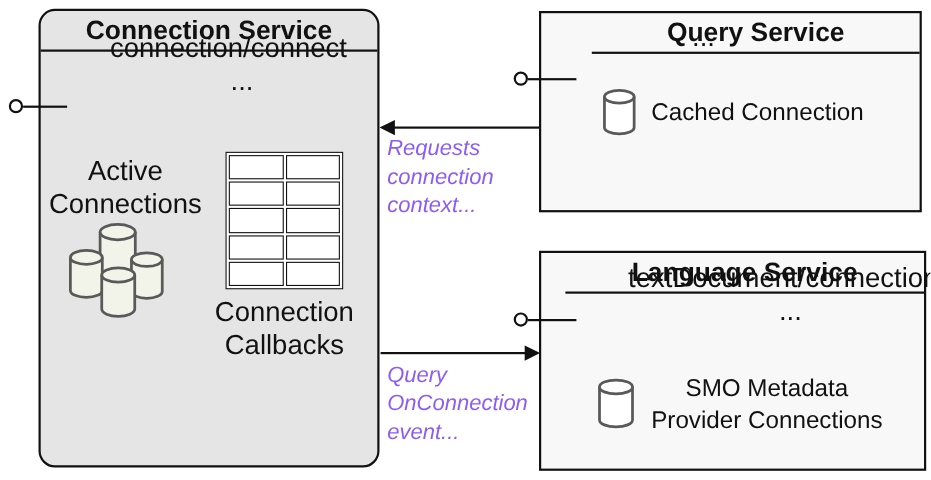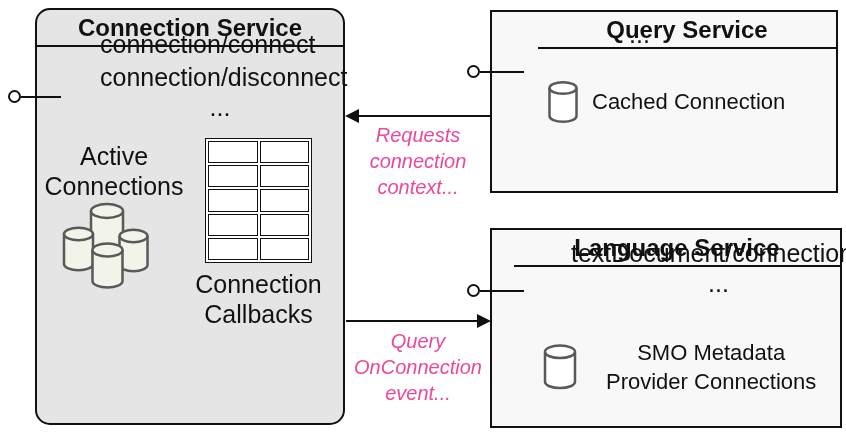--- a/index.html
+++ b/index.html
@@ -39,43 +39,42 @@
     position:absolute; width:0; height:0;
     border-top:7px solid transparent; border-bottom:7px solid transparent;
     border-right:14px solid #111111;
   }
   .arrow-head-right {
     position:absolute; width:0; height:0;
     border-top:7px solid transparent; border-bottom:7px solid transparent;
     border-left:14px solid #111111;
   }
   .arrow-label {
-    position:absolute; text-align:center; font-style:italic;
-    font-size:20px; line-height:26px; color:#ec4899;
+    position:absolute; font-style:italic;
+    font-size:20px; line-height:26px; color:#8b5cf6;
   }
 
   
   .grid-table {
     position:absolute; display:grid;
     grid-template-columns:1fr 1fr; grid-template-rows:repeat(5,1fr);
     gap:2px; padding:2px; background:#ffffff; border:1.5px solid #111111;
   }
   .grid-cell { border:1.5px solid #111111; background:#ffffff; }
 </style>
 </head>
 <body>
 
 <div id="canvas">
 
   <div class="box conn-fill" style="left:35px; top:8px; width:310px; height:417px;">
     <div class="box-title">Connection Service</div>
 
     <div class="abs methods" style="left:23px; top:18px; width:240px;">
       <div>connection/connect</div>
-      <div>connection/disconnect</div>
       <div class="ellipsis-line">...</div>
     </div>
 
     <div class="abs center-label" style="left:2px; top:131px; width:150px;">
       <div>Active</div>
       <div>Connections</div>
     </div>
 
     <svg class="abs" style="left:20px; top:190px;" width="98" height="94" viewBox="0 0 98 94">
       <g fill="#f2f4e9" stroke="#595959" stroke-width="2.5">
@@ -132,21 +131,21 @@
   </div>
 
   <div class="box svc-fill" style="left:490px; top:228px; width:352px; height:200px;padding-left:22px;">
     <div class="box-title">Language Service</div>
 
     <div class="abs methods" style="left:39px; top:7px; width:295px;">
       <div>textDocument/connection</div>
       <div class="ellipsis-line">...</div>
     </div>
 
-    <div class="icon-row" style="left:50px; top:108px; gap:28px;">
+    <div class="icon-row" style="left:50px; top:108px; gap:14px;">
       <svg width="36" height="48" viewBox="0 0 36 48">
         <g fill="#ffffff" stroke="#595959" stroke-width="2.5">
           <path d="M3 8.8 v30 a15 6.3 0 0 0 30 0 V8.8"></path>
           <ellipse cx="18" cy="8.8" rx="15" ry="6.3"></ellipse>
         </g>
       </svg>
       <div class="lbl" style="text-align:center; line-height:29px;">
         <div>SMO Metadata</div>
         <div>Provider Connections</div>
       </div>

